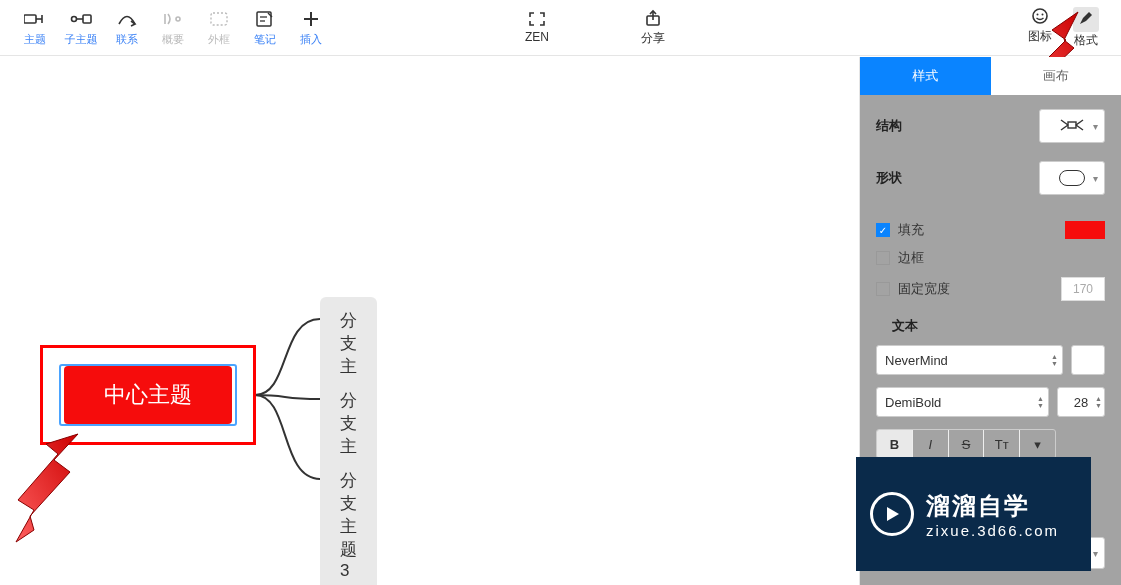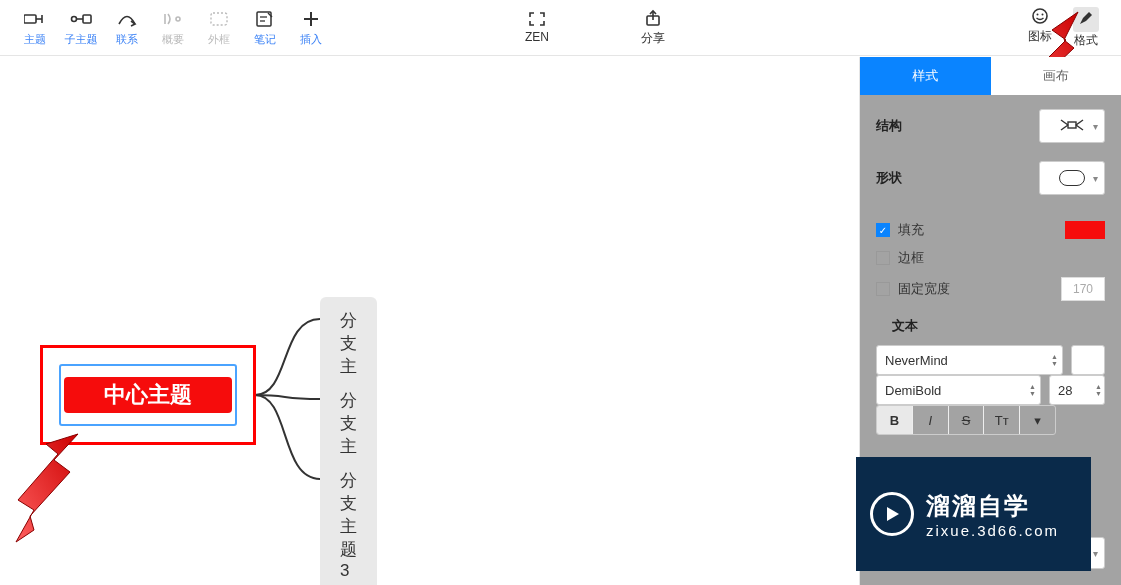--- a/index.html
+++ b/index.html
@@ -16,21 +16,21 @@
   .zen-btn, .share-btn, .icon-btn, .format-btn { width:46px; display:flex; flex-direction:column; align-items:center; cursor:pointer;}
   .zen-btn {margin-left:180px;}
   .share-btn{margin-left:70px;}
   .right-icons { display:flex; margin-left:auto; }
 
   
   .canvas { position:absolute; top:57px; left:0; right:262px; bottom:0; background:#fff; }
   .mindmap { position:absolute; top:240px; left:40px; }
   .center-node-box { position:absolute; left:0; top:48px; width:216px; height:100px; border:3px solid #f00; display:flex; align-items:center; justify-content:center; }
   .center-node-sel { width:178px; height:62px; border:2px solid #4aa3ff; display:flex; align-items:center; justify-content:center; border-radius:3px;}
-  .center-node { width:168px; height:36px; background:#f60c0c; color:#fff; font-size:22px; font-weight:700; display:flex; align-items:center; justify-content:center; border-radius:4px; }
+  .center-node { width:168px; height:58px; background:#f60c0c; color:#fff; font-size:22px; font-weight:400; display:flex; align-items:center; justify-content:center; border-radius:4px; }
   .branch-node { position:absolute; left:280px; background:#e9e9e9; border-radius:6px; padding:12px 20px; font-size:17px; color:#333; }
   .b1 { top:0px; }
   .b2 { top:80px; }
   .b3 { top:160px; }
 
   svg.connector { position:absolute; left:210px; top:10px; width:80px; height:180px; overflow:visible; pointer-events:none;}
   svg.connector path { stroke:#333; stroke-width:2; fill:none; }
 
   
   .arrow { position:absolute; pointer-events:none; }
@@ -48,23 +48,23 @@
   .dd .chev { position:absolute; right:6px; font-size:10px; color:#888;}
   .dd .shape-preview { width:26px; height:16px; border:1.5px solid #333; border-radius:8px;}
   .check-row { display:flex; align-items:center; margin-bottom:10px; font-size:13px; color:#333;}
   .check { width:14px; height:14px; border:1px solid #999; margin-right:8px; display:flex; align-items:center; justify-content:center; font-size:10px; color:#fff;}
   .check.on { background:#0a84ff; border-color:#0a84ff;}
   .swatch { width:40px; height:18px; margin-left:auto; cursor:pointer;}
   .num-field { width:44px; height:24px; border:1px solid #ddd; font-size:12px; text-align:center; color:#aaa; margin-left:auto;}
   .section-title { font-size:13px; font-weight:600; margin:16px 0 10px 16px; color:#222;}
   .sel { height:30px; border:1px solid #ccc; border-radius:3px; display:flex; align-items:center; padding:0 8px; font-size:13px; color:#333; position:relative; cursor:pointer; background:#fff;}
   .sel .stepper { position:absolute; right:4px; display:flex; flex-direction:column; font-size:7px; color:#777; line-height:7px;}
-  .font-row { display:flex; gap:8px; margin-bottom:0;}
+  .font-row { display:flex; gap:8px; margin-bottom:12px;}
   .font-row .sel.wide{ flex:1;}
-  .sel.small{ width:56px; justify-content:flex-start;}
+  .sel.small{ width:48px; justify-content:center;}
   .sel.color-box{width:34px; padding:0; background:#fff;}
   .fmt-toolbar { display:flex; border:1px solid #ccc; border-radius:3px; overflow:hidden; width:180px;}
   .fmt-toolbar .fbtn { flex:1; height:28px; display:flex; align-items:center; justify-content:center; font-size:13px; cursor:pointer; border-right:1px solid #eee;}
   .fmt-toolbar .fbtn:last-child{border-right:none;}
   .fmt-toolbar .fbtn.active{ background:#e9e9e9;}
   .shape-row .dd{width:66px;}
 
   
   .watermark { position:absolute; right:30px; bottom:14px; width:235px; height:114px; background:#0a2a4a; color:#fff; display:flex; align-items:center; padding:0 14px; gap:12px;}
   .watermark .wlogo { width:44px; height:44px; border:3px solid #fff; border-radius:50%; display:flex; align-items:center; justify-content:center;}

